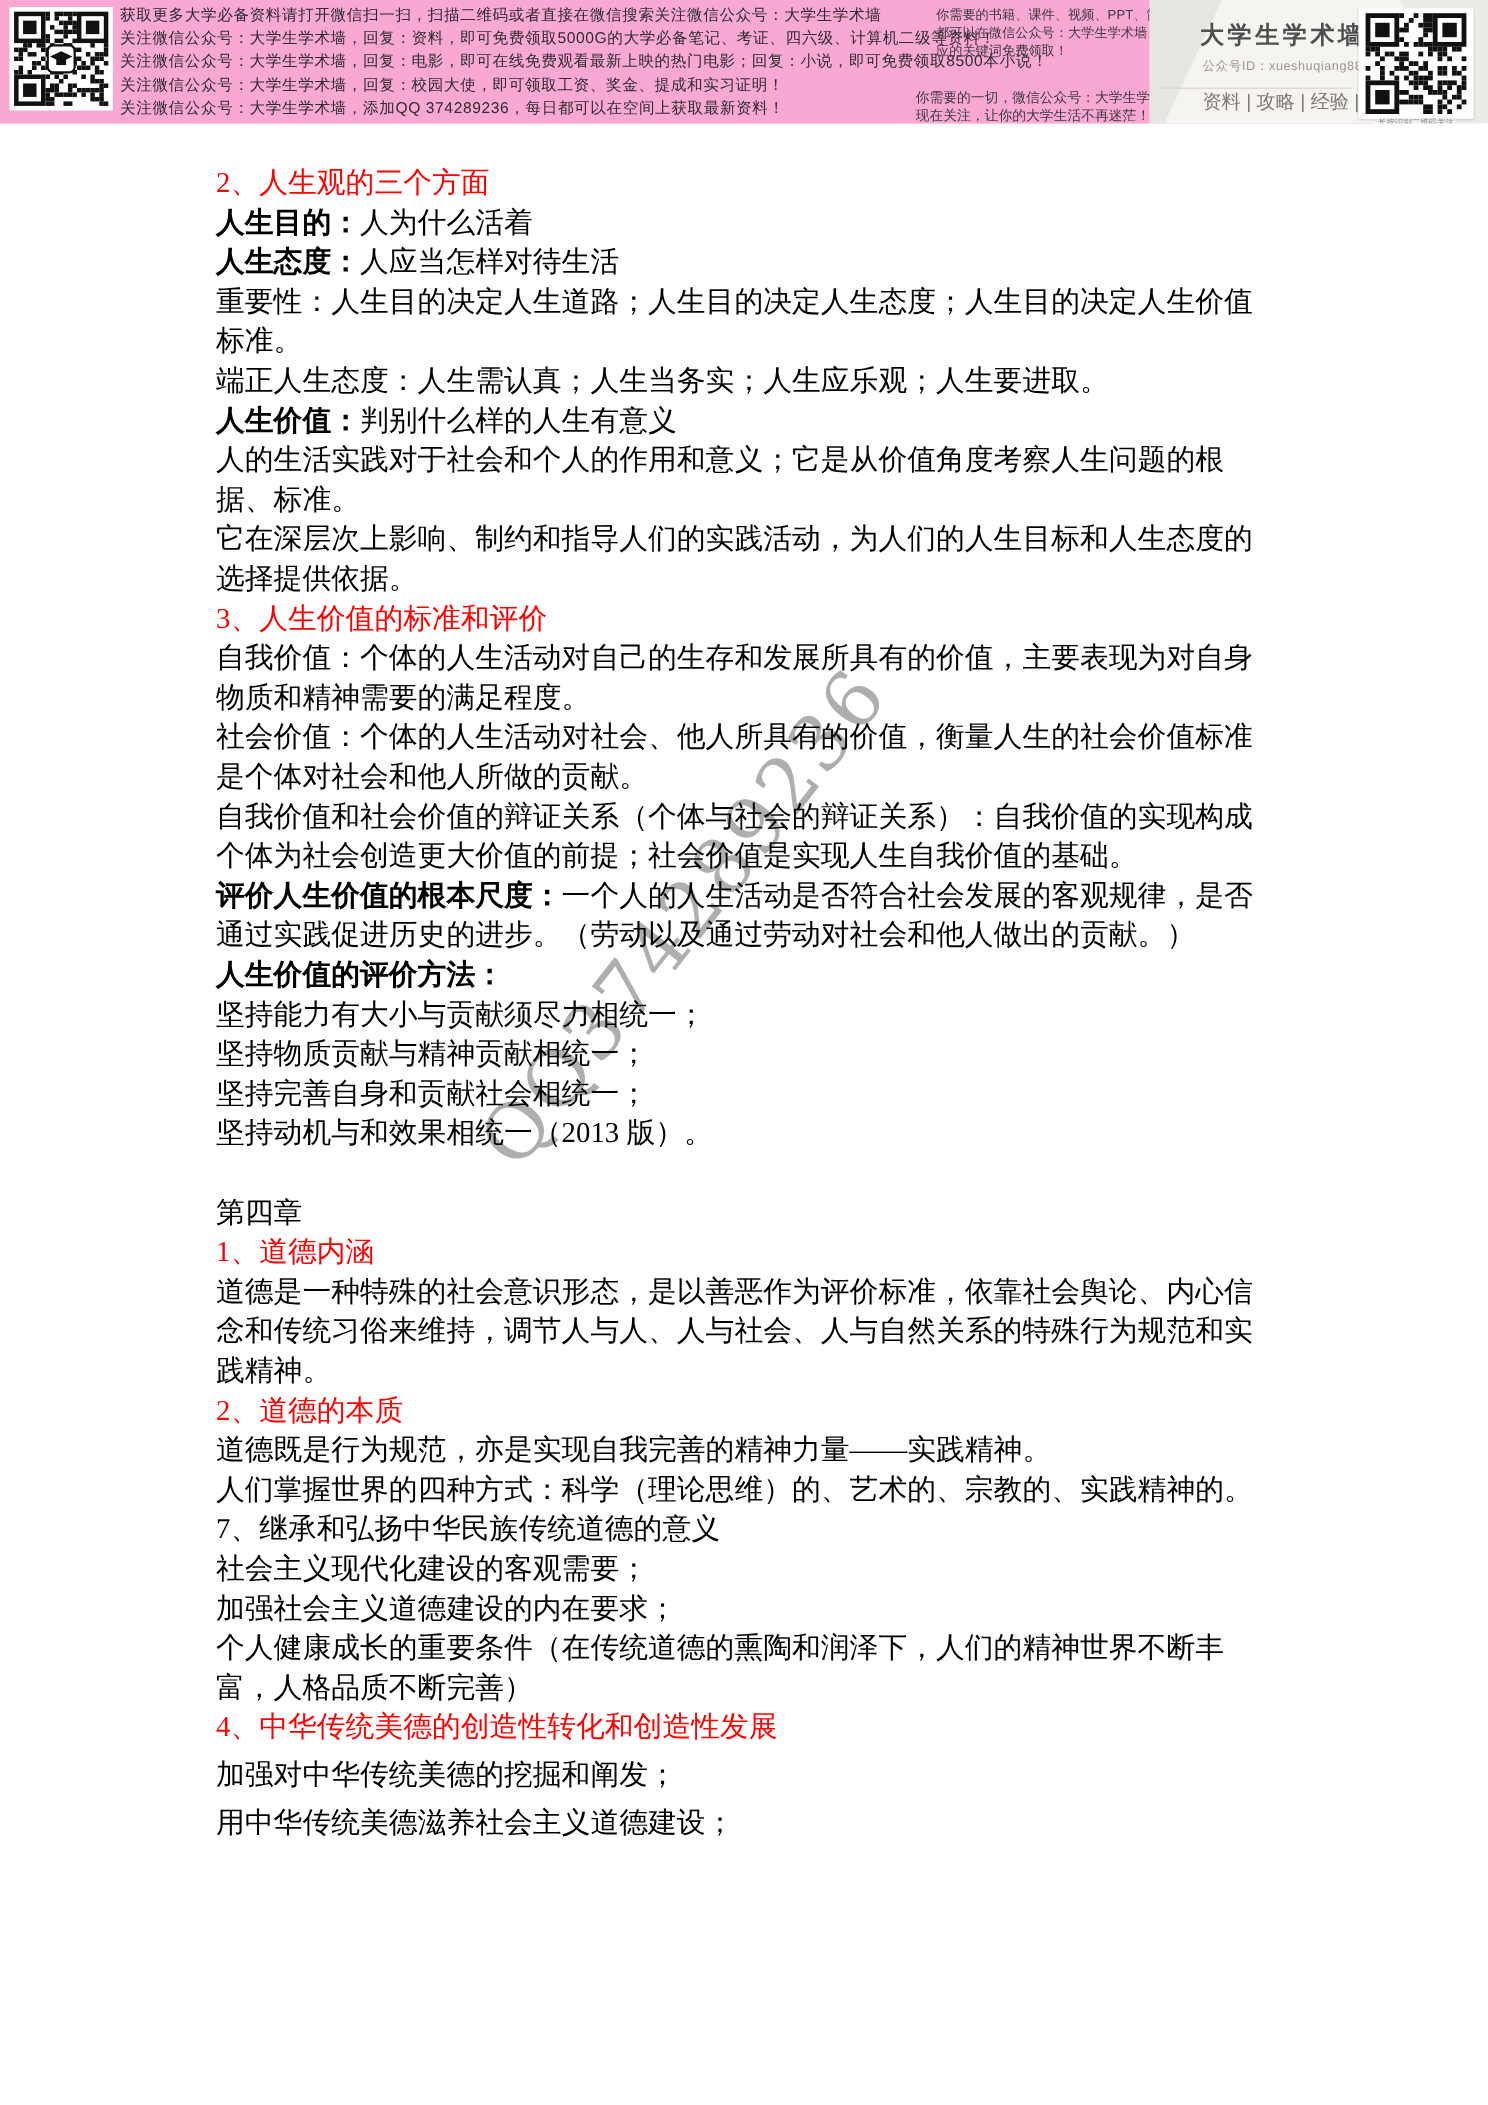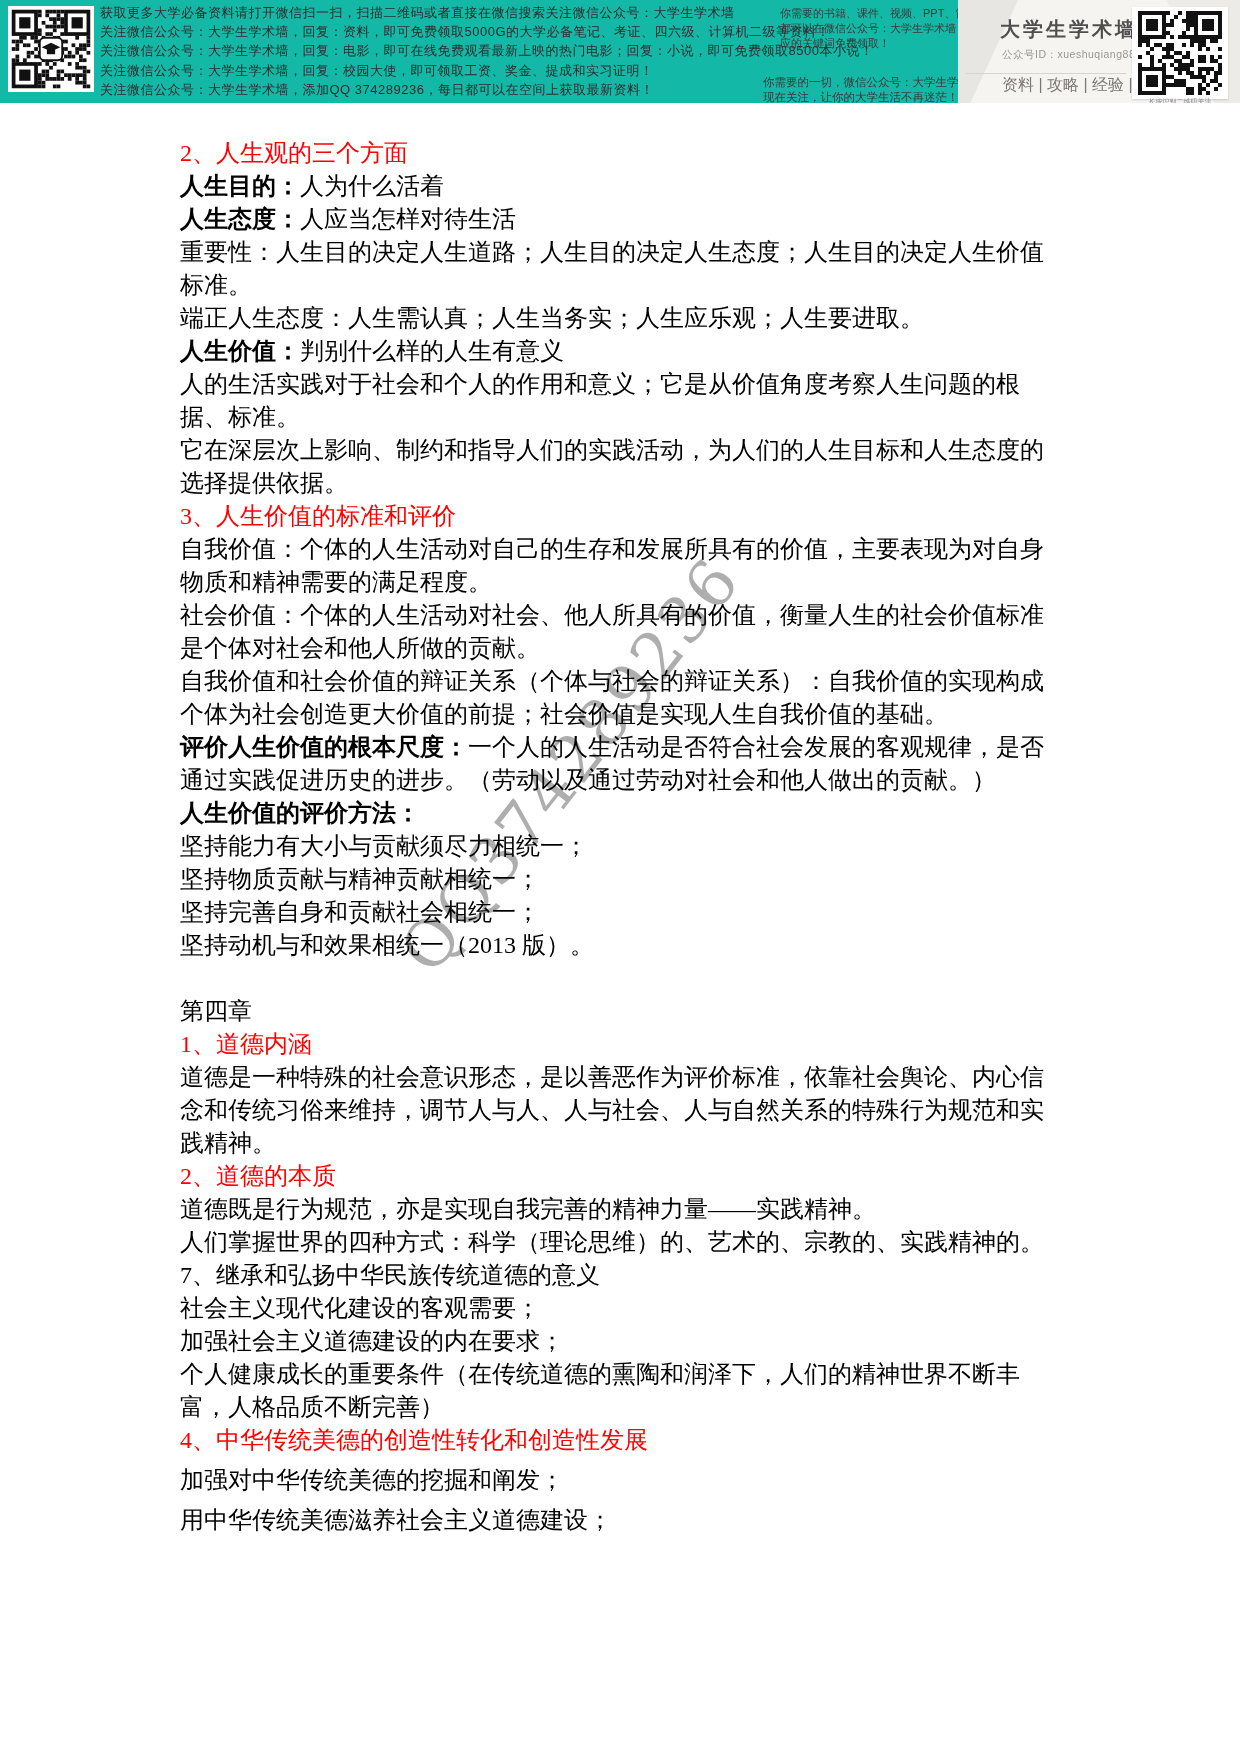--- a/index.html
+++ b/index.html
@@ -3,21 +3,21 @@
 <meta charset="utf-8">
 <style>
   html,body{margin:0;padding:0;}
   body{
     width:1240px;height:1754px;background:#ffffff;position:relative;overflow:hidden;
     font-family:"Liberation Sans","DejaVu Sans",sans-serif;
   }
   
   .banner{
     position:absolute;left:0;top:0;width:1144px;height:103px;
-    background:#14b8a6;z-index:3;
+    background:#f9a8d4;z-index:3;
   }
   .qr-box{position:absolute;background:#ffffff;}
   .qr-left{left:8px;top:6px;width:86px;height:86px;}
   .banner-text{position:absolute;left:100px;top:3px;}
   .banner-line{
     white-space:nowrap;font-size:13px;line-height:19.2px;color:#2d2d2d;
     letter-spacing:0.5px;
   }
   .mid-col{position:absolute;left:780px;top:6px;width:190px;}
   .mid-line{white-space:nowrap;font-size:11px;line-height:15px;color:#3a3a3a;}

